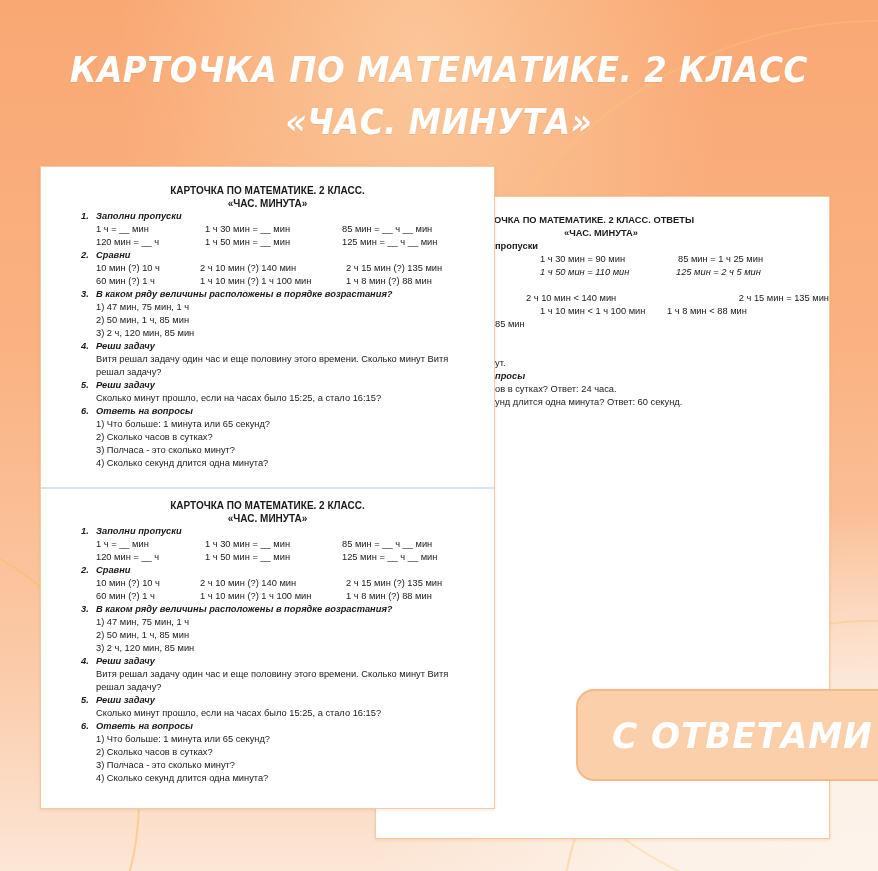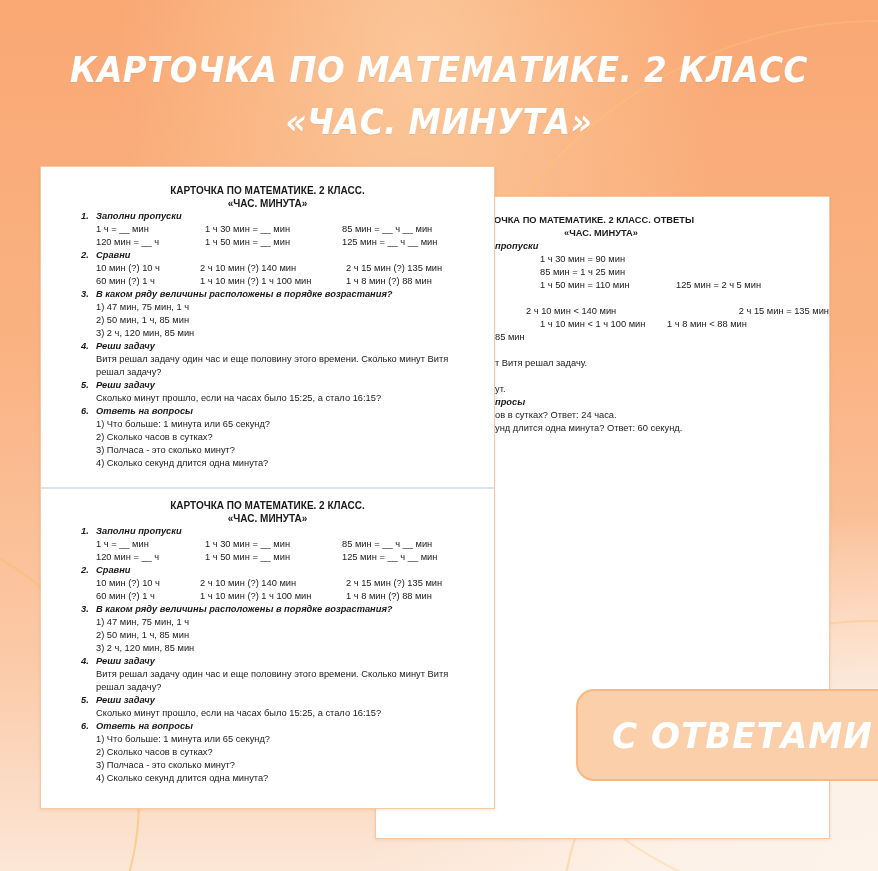--- a/index.html
+++ b/index.html
@@ -98,41 +98,40 @@
 
 <div class="headline">
   <div>КАРТОЧКА ПО МАТЕМАТИКЕ. 2 КЛАСС</div>
   <div>«ЧАС. МИНУТА»</div>
 </div>
 
 <div class="sheet sheet-answers">
   <div class="ans-title" style="margin-left:-27px;">КАРТОЧКА ПО МАТЕМАТИКЕ. 2 КЛАСС. ОТВЕТЫ</div>
   <div class="ans-title2">«ЧАС. МИНУТА»</div>
 
-  <div style="padding-left:119px; font-weight:700; font-style:italic; line-height:13px;">пропуски</div>
-  <div class="row" style="padding-left:164px;flex-direction:column;">
+  <div style="padding-left:119px; font-weight:700; line-height:13px;">пропуски</div>
+  <div class="row" style="padding-left:164px;">
     <span style="width:138px;">1 ч 30 мин = 90 мин</span>
     <span>85 мин = 1 ч 25 мин</span>
   </div>
-  <div class="row" style="padding-left:164px;">
+  <div class="row" style="padding-left:164px;font-style:italic;">
     <span style="width:136px;">1 ч 50 мин = 110 мин</span>
     <span>125 мин = 2 ч 5 мин</span>
   </div>
   <div class="gap"></div>
   <div class="row" style="padding-left:150px;justify-content:space-between;">
     <span style="width:141px;">2 ч 10 мин  &lt;  140 мин</span>
     <span>2 ч 15 мин  = 135 мин</span>
   </div>
   <div class="row" style="padding-left:164px;">
     <span style="width:127px;">1 ч 10 мин  &lt;  1 ч 100 мин</span>
     <span>1 ч 8 мин  &lt;  88 мин</span>
   </div>
   <div class="line" style="padding-left:119px;">85 мин</div>
   <div class="gap"></div>
-  <div class="line" style="padding-left:119px;">т Витя решал задачу.</div>
   <div class="gap"></div>
   <div class="line" style="padding-left:119px;">ут.</div>
   <div style="padding-left:119px; font-weight:700; font-style:italic; line-height:13px;">просы</div>
   <div class="line" style="padding-left:119px;">ов в сутках? Ответ: 24 часа.</div>
   <div class="line" style="padding-left:119px;">унд длится одна минута? Ответ: 60 секунд.</div>
 </div>
 
 <div class="sheet sheet-tasks">
 
   <div class="card">

